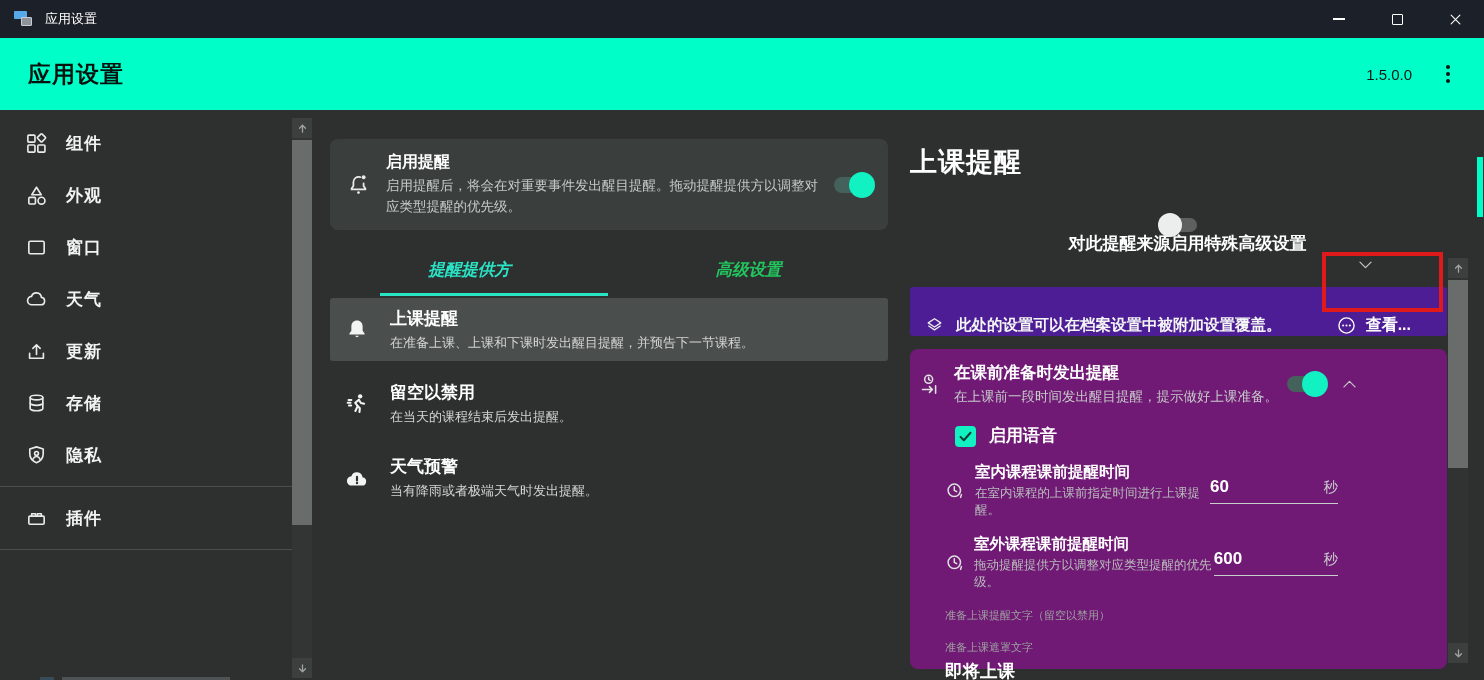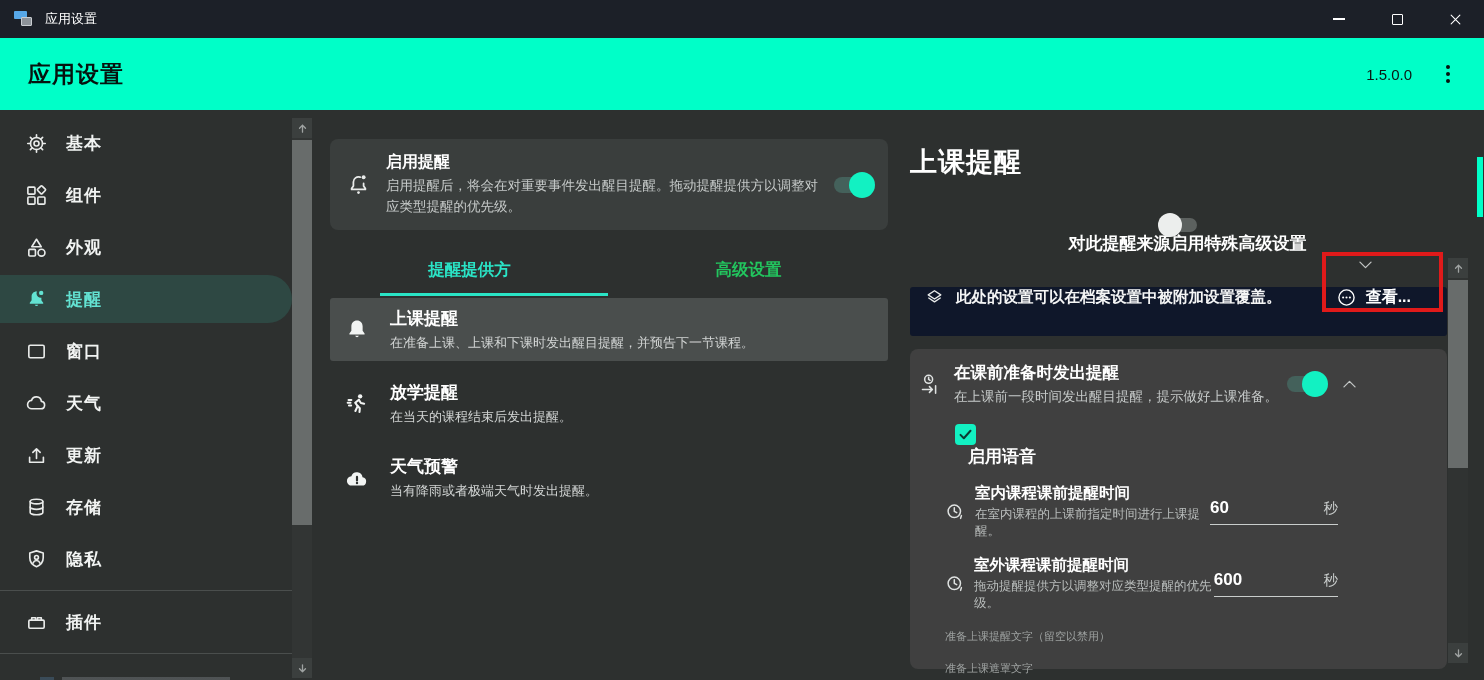--- a/index.html
+++ b/index.html
@@ -50,21 +50,21 @@
             display:flex; align-items:center; justify-content:center; }
   .sb-thumb { position:absolute; left:0; width:20px; background:#686c6b; }
 
   
   .middle { width:588px; padding:8px 12px 0 18px; display:flex; flex-direction:column; }
   .enable-card { margin-top:21px; background:#3a3e3d; border-radius:8px; padding:13px 16px;
                  display:grid; grid-template-columns:40px 1fr 52px; align-items:center; min-height:91px; }
   .ec-icon { color:#e9ebea; }
   .ec-title { font-size:16px; font-weight:700; color:#fff; }
   .ec-desc { font-size:13.5px; color:#c6cac9; line-height:1.5; margin-top:3px; }
-  .tabs { display:flex; margin-top:18px; height:48px; position:relative; }
+  .tabs { display:flex; margin-top:18px; height:48px; position:relative;font-style:italic; }
   .tab { flex:1; text-align:center; line-height:42px; font-size:16.5px; font-weight:700; color:#22c55e; }
   .tab.active { color:#2ae4c6; }
   .tab-underline { position:absolute; left:50px; bottom:0; width:228px; height:3px; background:#2ae4c6; }
   .provider { display:grid; grid-template-columns:46px 1fr; align-items:center; padding:9px 12px 9px 14px;
               border-radius:3px; min-height:62px; }
   .provider + .provider { margin-top:11px; }
   .provider.selected { background:#4a4e4d; margin-top:2px; }
   .pv-icon { color:#f2f4f3; }
   .pv-title { font-size:17px; font-weight:700; color:#fff; }
   .pv-desc { font-size:13px; color:#d2d5d4; margin-top:4px; }
@@ -76,37 +76,37 @@
   .toggle.off { background:#5c615f; width:36px; height:14px; }
   .toggle.off .knob { position:absolute; left:-3px; top:-5px; width:24px; height:24px; border-radius:50%; background:#eceeed; }
   .checkbox { width:21px; height:21px; border-radius:4px; background:#12f1c2; display:flex; align-items:center; justify-content:center; }
 
   
   .detail { flex:1; position:relative; padding-left:10px; }
   .detail-title { margin-top:34px; font-size:27px; font-weight:700; color:#fff; letter-spacing:1px; }
   .special-row { margin-top:38px; display:flex; align-items:center; width:537px;flex-direction:column; }
   .special-label { margin-left:18px; font-size:17px; font-weight:700; color:#fff; }
   .special-chevron { margin-left:auto; margin-right:72px; color:#c3c7c6; }
-  .override-bar { margin-top:13px; width:537px; height:49px; background:#0f172a; border-radius:3px;
-                  display:flex; align-items:flex-start; padding:0 14px; }
+  .override-bar { margin-top:13px; width:537px; height:49px; background:#4c1d95; border-radius:3px;
+                  display:flex; align-items:flex-end; padding:0 14px; }
   .ob-icon { color:#e9ebea; }
   .ob-text { margin-left:11px; font-size:15.5px; font-weight:700; color:#f4f5f5; }
   .view-btn { margin-left:auto; margin-right:22px; display:flex; align-items:center; color:#fff; }
   .view-label { margin-left:9px; font-size:16px; font-weight:700; }
   .red-annotation { position:absolute; left:422px; top:142px; width:121px; height:60px;
                     border:4px solid #e01a1a; pointer-events:none; z-index:5; }
 
-  .prepare-card { margin-top:13px; width:537px; height:320px; background:#404040; border-radius:8px;
+  .prepare-card { margin-top:13px; width:537px; height:320px; background:#701a75; border-radius:8px;
                   padding:13px 16px 0 8px; }
   .pc-header { display:grid; grid-template-columns:36px 1fr auto auto; align-items:center; padding-right:72px; column-gap:0; }
   .pc-icon { color:#dfe2e1; }
   .pc-title { font-size:16.5px; font-weight:700; color:#fff; }
   .pc-desc { font-size:13.5px; color:#c6cac9; margin-top:4px; }
   .pc-chevron { margin-left:15px; color:#c3c7c6; }
-  .voice-row { margin:18px 0 0 37px; display:flex; align-items:flex-start;flex-direction:column; }
+  .voice-row { margin:18px 0 0 37px; display:flex; align-items:flex-end; }
   .voice-label { margin-left:13px; font-size:17px; font-weight:700; color:#fff; }
   .num-row { margin:15px 0 0 25px; display:flex; align-items:center; }
   .nr-icon { width:34px; color:#dfe2e1; }
   .nr-title { font-size:15.5px; font-weight:700; color:#fff; }
   .nr-desc { font-size:12.5px; color:#b9bdbc; margin-top:2px; }
   .field-box { margin-left:auto; margin-right:93px; width:136px; border-bottom:1px solid #c9cdcc;
                display:flex; align-items:baseline; padding-bottom:6px; }
   .fb-value { font-size:17px; font-weight:700; color:#fff; }
   .fb-unit { margin-left:auto; font-size:14.5px; color:#c9cdcc; }
   .text-field { margin:17px 0 0 27px; width:392px; }
@@ -150,57 +150,37 @@
       <i></i>
     </div>
 </div>
 
 <div class="content">
 
   <div class="sidebar">
     <div class="side-item">
       <span class="si-icon">
         <svg class="ic" width="23" height="23" viewBox="0 0 24 24">
-            <circle cx="12" cy="12" r="6.3"></circle>
-            <circle cx="12" cy="12" r="2.6"></circle>
-            <path d="M12 2.9v2.8M12 18.3v2.8M2.9 12h2.8M18.3 12h2.8M5.6 5.6l1.9 1.9M16.5 16.5l1.9 1.9M18.4 5.6l-1.9 1.9M7.5 16.5l-1.9 1.9"></path>
-          </svg>
-      </span>
-      <span class="si-label">基本</span>
-    </div>
-    <div class="side-item">
-      <span class="si-icon">
-        <svg class="ic" width="23" height="23" viewBox="0 0 24 24">
             <rect x="3" y="3.2" width="7.4" height="7.4" rx="1"></rect>
             <rect x="3" y="13.6" width="7.4" height="7.4" rx="1"></rect>
             <rect x="13.4" y="13.6" width="7.4" height="7.4" rx="1"></rect>
             <rect x="13.9" y="2.8" width="6.6" height="6.6" rx="1" transform="rotate(45 17.2 6.1)"></rect>
           </svg>
       </span>
       <span class="si-label">组件</span>
     </div>
     <div class="side-item">
       <span class="si-icon">
         <svg class="ic" width="23" height="23" viewBox="0 0 24 24">
             <path d="M12 3.4l4.9 7.8H7.1z"></path>
             <rect x="4" y="14" width="6.9" height="6.9" rx="1"></rect>
             <circle cx="17.2" cy="17.4" r="3.6"></circle>
           </svg>
       </span>
       <span class="si-label">外观</span>
-    </div>
-    <div class="side-item selected">
-      <span class="si-icon">
-        <svg width="23" height="23" viewBox="0 0 24 24">
-            <path fill="currentColor" d="M12 3.6c-3.1 0-5.1 2.2-5.1 5.3v3.8L5 15.5v.9h14v-.9l-1.9-2.8v-2.5a4.5 4.5 0 0 1-5.1-4.4c0-.8.2-1.5.6-2.1-.2 0-.4-.1-.6-.1z"></path>
-            <circle fill="currentColor" cx="16.9" cy="5.1" r="2.3"></circle>
-            <path fill="currentColor" d="M10.2 17.4a1.9 1.9 0 0 0 3.6 0z"></path>
-          </svg>
-      </span>
-      <span class="si-label">提醒</span>
     </div>
     <div class="side-item">
       <span class="si-icon">
         <svg class="ic" width="23" height="23" viewBox="0 0 24 24">
             <rect x="4" y="5.5" width="16" height="13" rx="1.5"></rect>
           </svg>
       </span>
       <span class="si-label">窗口</span>
     </div>
     <div class="side-item">
@@ -309,21 +289,21 @@
       <span class="pv-icon">
         <svg class="ic" width="26" height="26" viewBox="0 0 24 24" style="stroke-width:1.9">
             <circle cx="14.9" cy="4.9" r="2" fill="currentColor" stroke="none"></circle>
             <path d="M13.7 8.2l-3.4 2.6 2.3 3.1-2.1 4.6"></path>
             <path d="M13.7 8.2l1.9 2.9 3 .7"></path>
             <path d="M12.6 13.9l2 2.1-.3 3.4"></path>
             <path d="M4.2 8.3h2.6M3.4 10.9h2.6M4.6 13.4h2"></path>
           </svg>
       </span>
       <div>
-        <div class="pv-title">放学提醒</div>
+        <div class="pv-title">留空以禁用</div>
         <div class="pv-desc">在当天的课程结束后发出提醒。</div>
       </div>
     </div>
     <div class="provider">
       <span class="pv-icon">
         <svg width="26" height="26" viewBox="0 0 24 24">
             <path fill="currentColor" d="M7.3 19h9.2a3.9 3.9 0 0 0 .6-7.76A5.3 5.3 0 0 0 6.8 10.3 4.35 4.35 0 0 0 7.3 19z"></path>
             <path d="M12 11v3.2" stroke="#2d302f" stroke-width="2" stroke-linecap="round"></path>
             <circle cx="12" cy="16.6" r="1.1" fill="#2d302f"></circle>
           </svg>

